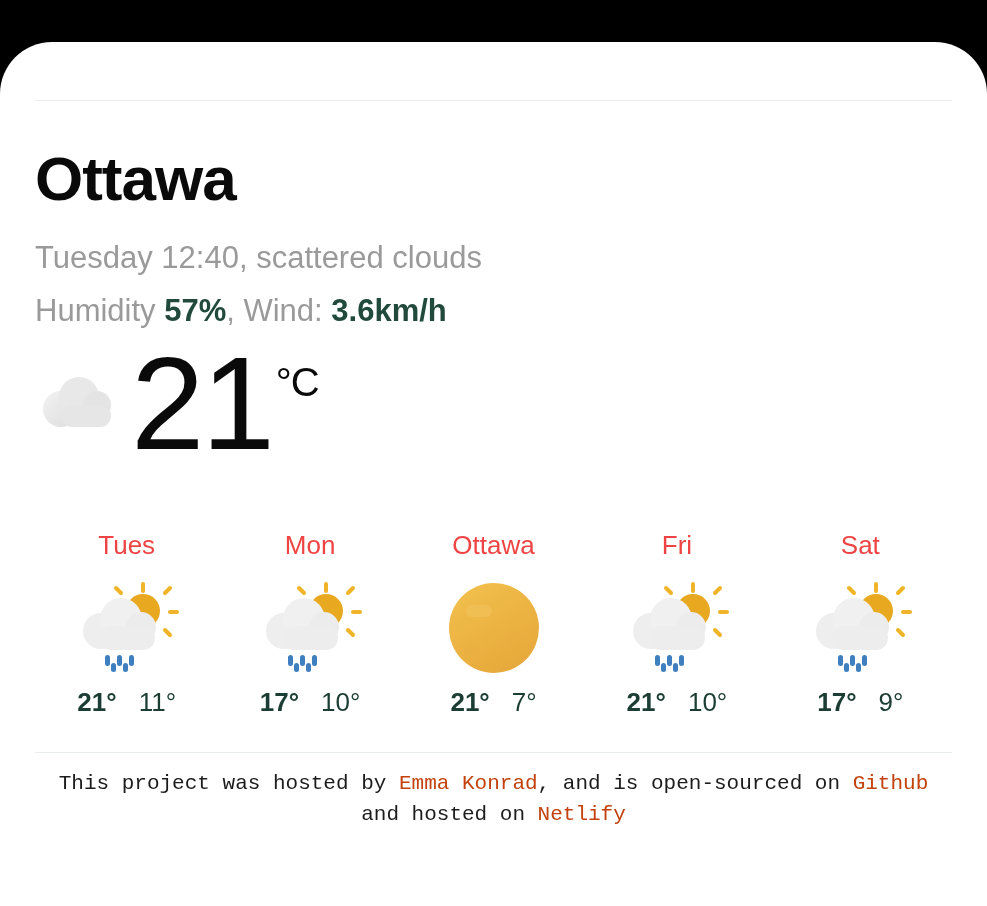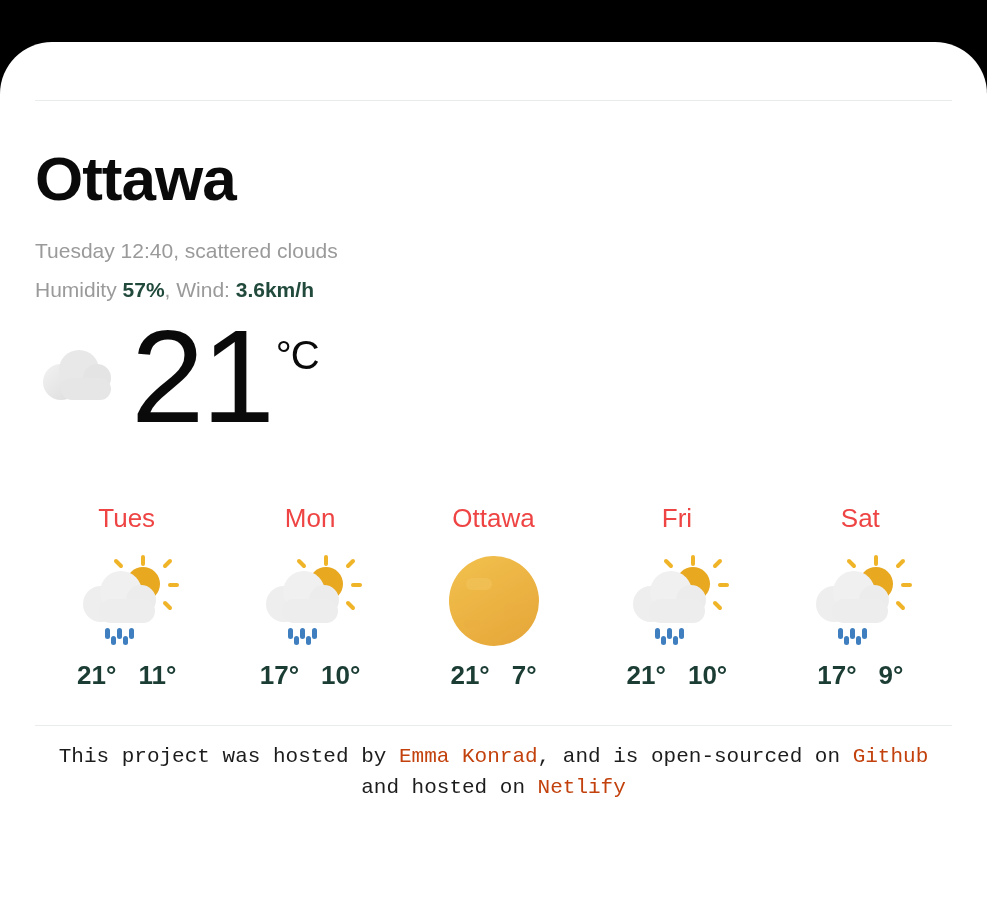--- a/index.html
+++ b/index.html
@@ -86,21 +86,21 @@
 
   .city-name {
     font-size: 62px;
     font-weight: bold;
     color: #0a0a0a;
     letter-spacing: -1px;
     line-height: 1.08;
   }
 
   .meta-line {
-    font-size: 21px;
+    font-size: 31px;
     color: #9a9a9a;
     margin-top: 24px;
     line-height: 1.35;
   }
   .meta-line.second { margin-top: 11px; }
   .meta-strong {
     color: #214a3d;
     font-weight: bold;
   }
 
@@ -146,21 +146,21 @@
     display: flex;
     align-items: center;
     justify-content: center;
   }
   .day-temps {
     margin-top: 8px;
     font-size: 26px;
     color: #1b3d34;
   }
   .t-high { font-weight: bold; }
-  .t-low  { font-weight: bold; margin-left: 22px; }
+  .t-low  { font-weight: normal; margin-left: 22px; }
 
   
   .divider-bottom { margin-top: 34px; }
 
   .footer {
     text-align: center;
     padding-top: 15px;
     font-family: "Liberation Mono", monospace;
     font-size: 21px;
     color: #1c1c1c;

